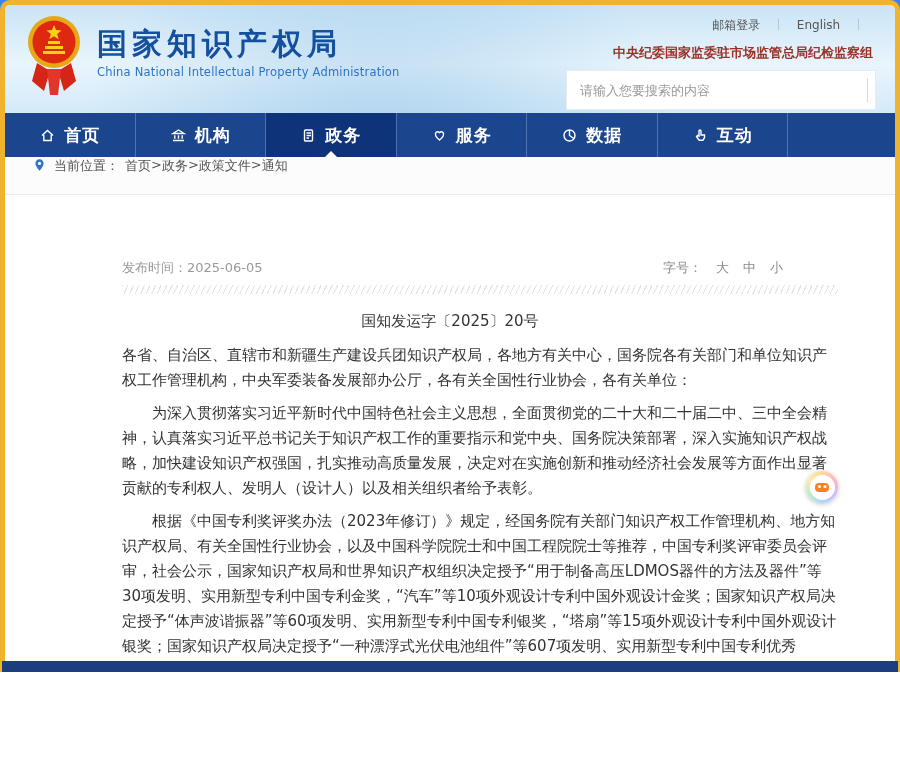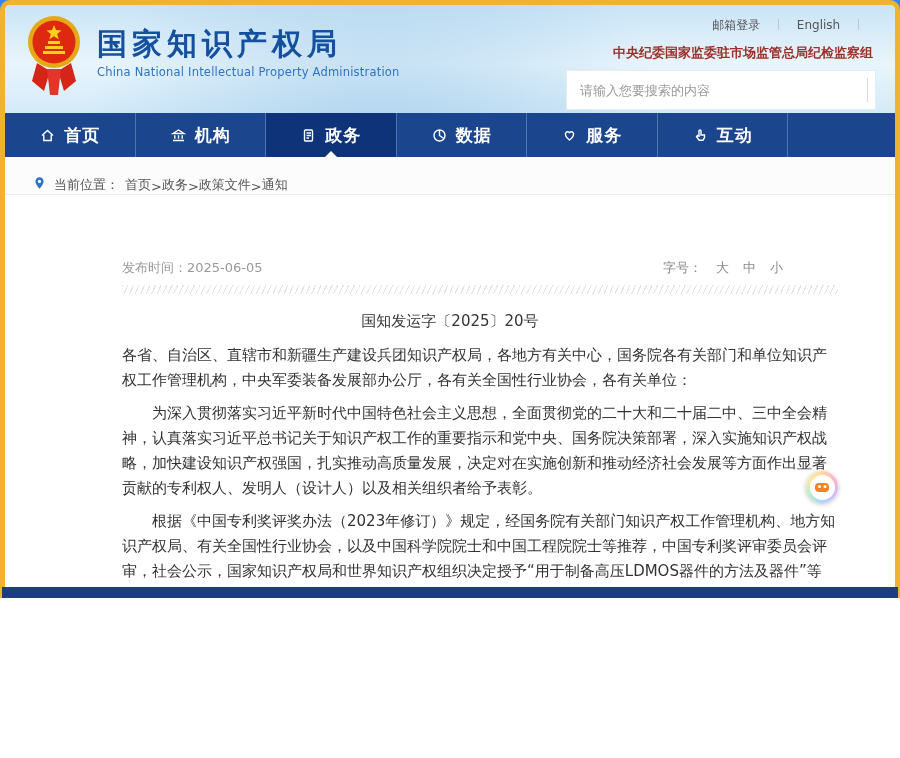--- a/index.html
+++ b/index.html
@@ -1,17 +1,17 @@
 <!DOCTYPE html>
 <html><head>
 <meta charset="utf-8">
 <style>
   * { margin:0; padding:0; box-sizing:border-box; }
   body { font-family:"DejaVu Sans","Liberation Sans",sans-serif; background:#fff; }
-  .page { position:relative; width:900px; height:598px; overflow:hidden; background:#3b82f6;padding-left:32px; }
+  .page { position:relative; width:900px; height:672px; overflow:hidden; background:#3b82f6;padding-left:32px; }
   .frame { position:absolute; top:0; left:0; width:900px; height:747px;
            border:5px solid #f0b32e; border-radius:10px; background:#fff;
            display:flex; flex-direction:column; overflow:hidden; }
   .footer-strip { position:absolute; left:2px; right:2px; bottom:0; height:11px; background:#1c3e7e; }
 
   
   .site-header { height:108px; flex:0 0 108px; position:relative;
     background:
       radial-gradient(circle at 42% 160%, rgba(140,190,228,.55), rgba(140,190,228,0) 55%),
       linear-gradient(180deg,#c9e4f6 0%, #e9f5fc 55%, #d4eaf8 100%);
@@ -40,21 +40,21 @@
               gap:8px; color:#fff; font-size:17px; font-weight:bold; letter-spacing:1px;
               border-right:1px solid #4f72b0; cursor:pointer; position:relative; }
   .nav-item svg { display:block; }
   .nav-item.active { background:#0e3378; }
   .nav-item.active::after { content:""; position:absolute; bottom:0; left:50%; margin-left:-6px;
               border-left:6px solid transparent; border-right:6px solid transparent;
               border-bottom:6px solid #fdfdfd; }
 
   
   .breadcrumb-bar { height:38px; flex:0 0 38px; background:#fcfcfc; border-bottom:1px solid #ececec;
-              display:flex; align-items:flex-end; padding-left:28px; font-size:13px; color:#555; }
+              display:flex; align-items:flex-start; padding-left:28px; font-size:13px; color:#555; }
   .breadcrumb-bar .pin { margin-right:8px; }
   .crumb { color:#555; text-decoration:none; cursor:pointer; }
   .crumb-sep { color:#555; }
   .crumb-label { margin-right:6px; }
 
   
   .article { flex:1 1 auto; background:#fff; padding-top:50px; overflow:hidden; }
   .article-title { font-size:21px; font-weight:bold; color:#333; text-align:center; line-height:30px; }
   .meta-row { margin:14px 57px 0 117px; display:flex; justify-content:space-between;
               font-size:13px; color:#999; height:18px; align-items:center; }
@@ -144,33 +144,33 @@
             <svg width="17" height="17" viewBox="0 0 17 17" fill="none" stroke="#fff" stroke-width="1.4">
               <rect x="4.5" y="3" width="8" height="11" rx="1"></rect>
               <path d="M6.5 6 H11 M6.5 8.5 H11 M6.5 11 H9"></path>
             </svg>
           </span>
         <span>政务</span>
       </div>
       <div class="nav-item">
         <span>
             <svg width="17" height="17" viewBox="0 0 17 17" fill="none" stroke="#fff" stroke-width="1.4">
+              <path d="M8.5 13 C4.5 10 3.5 7 5.2 5.3 C6.6 4 8.5 5.6 8.5 5.6 C8.5 5.6 10.4 4 11.8 5.3 C13.5 7 12.5 10 8.5 13 Z"></path>
+            </svg>
+          </span>
+        <span>服务</span>
+      </div>
+      <div class="nav-item">
+        <span>
+            <svg width="17" height="17" viewBox="0 0 17 17" fill="none" stroke="#fff" stroke-width="1.4">
               <circle cx="8.5" cy="8.5" r="5.5"></circle>
               <path d="M8.5 3 V8.5 L12.8 11.5"></path>
             </svg>
           </span>
         <span>数据</span>
-      </div>
-      <div class="nav-item">
-        <span>
-            <svg width="17" height="17" viewBox="0 0 17 17" fill="none" stroke="#fff" stroke-width="1.4">
-              <path d="M8.5 13 C4.5 10 3.5 7 5.2 5.3 C6.6 4 8.5 5.6 8.5 5.6 C8.5 5.6 10.4 4 11.8 5.3 C13.5 7 12.5 10 8.5 13 Z"></path>
-            </svg>
-          </span>
-        <span>服务</span>
       </div>
       <div class="nav-item">
         <span>
             <svg width="17" height="17" viewBox="0 0 17 17" fill="none" stroke="#fff" stroke-width="1.4">
               <path d="M7 9.2 V4 a1 1 0 0 1 2 0 V8 H12.5 V10.5 L11 13.2 H7.2 L4.5 9.8 L5.5 8.4 L7 9.2 Z"></path>
             </svg>
           </span>
         <span>互动</span>
       </div>
     </nav>

